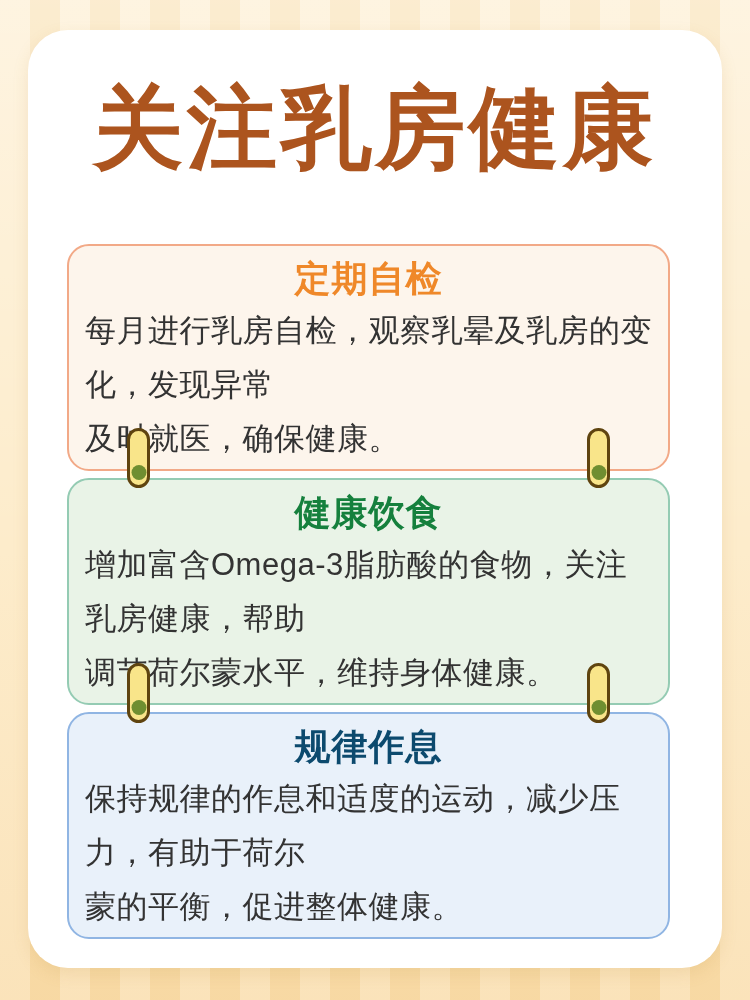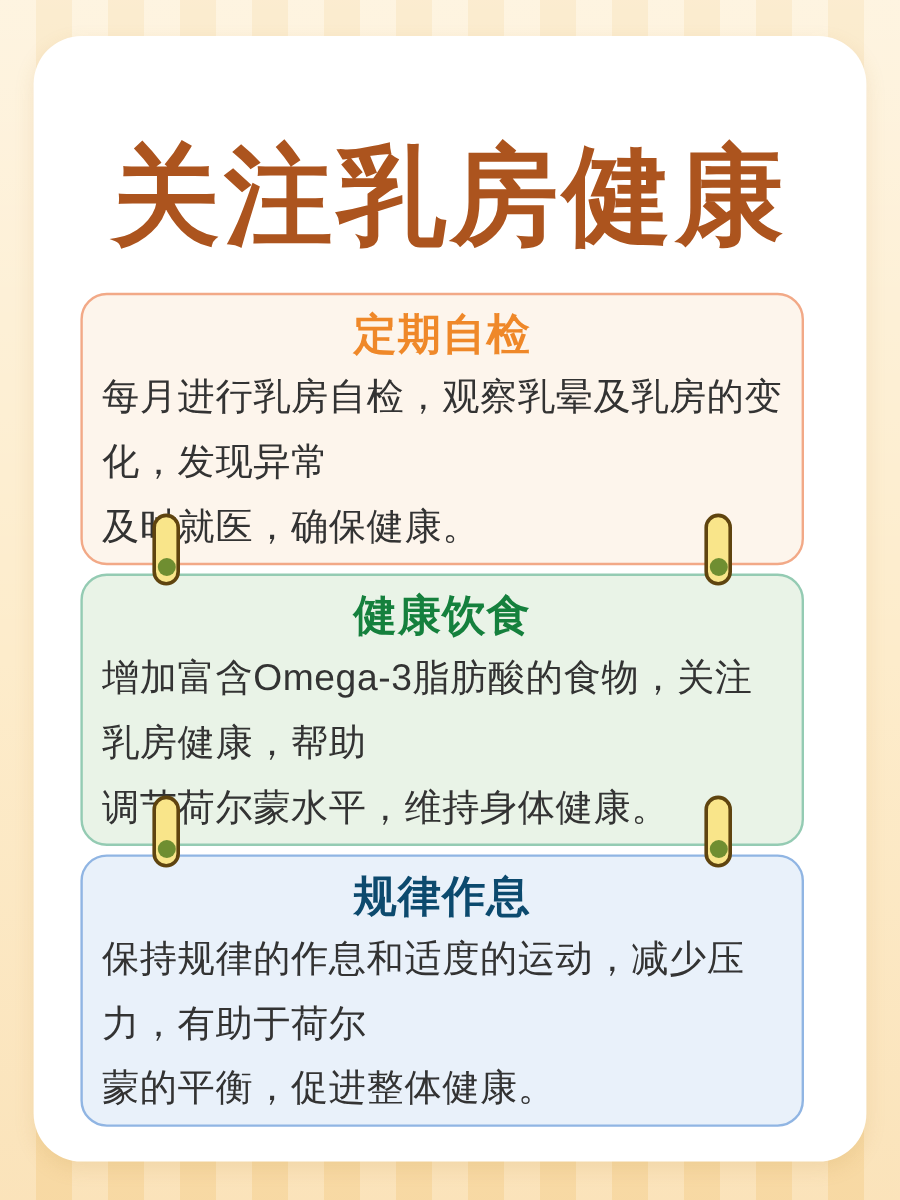--- a/index.html
+++ b/index.html
@@ -21,21 +21,21 @@
 
   .poster {
     position: absolute;
     left: 28px; right: 28px; top: 30px; bottom: 32px;
     background: #ffffff;
     border-radius: 40px;
     box-shadow: 0 6px 16px rgba(190, 140, 60, 0.15);
   }
 
   .page-title {
-    margin-top: 88px;
+    margin-top: 52px;
     text-align: center;
     font-size: 90px;
     line-height: 92px;
     font-weight: 900;
     letter-spacing: 4px;
     color: var(--title-color, #ac541e);
     text-shadow: 0 0 4px #ffffff, 0 0 2px #ffffff;
     white-space: nowrap;
   }
 

